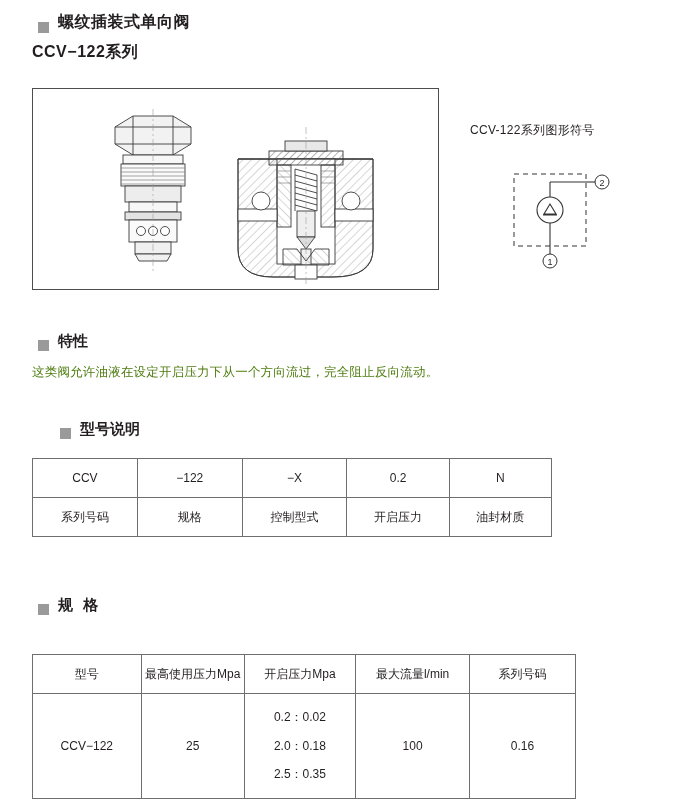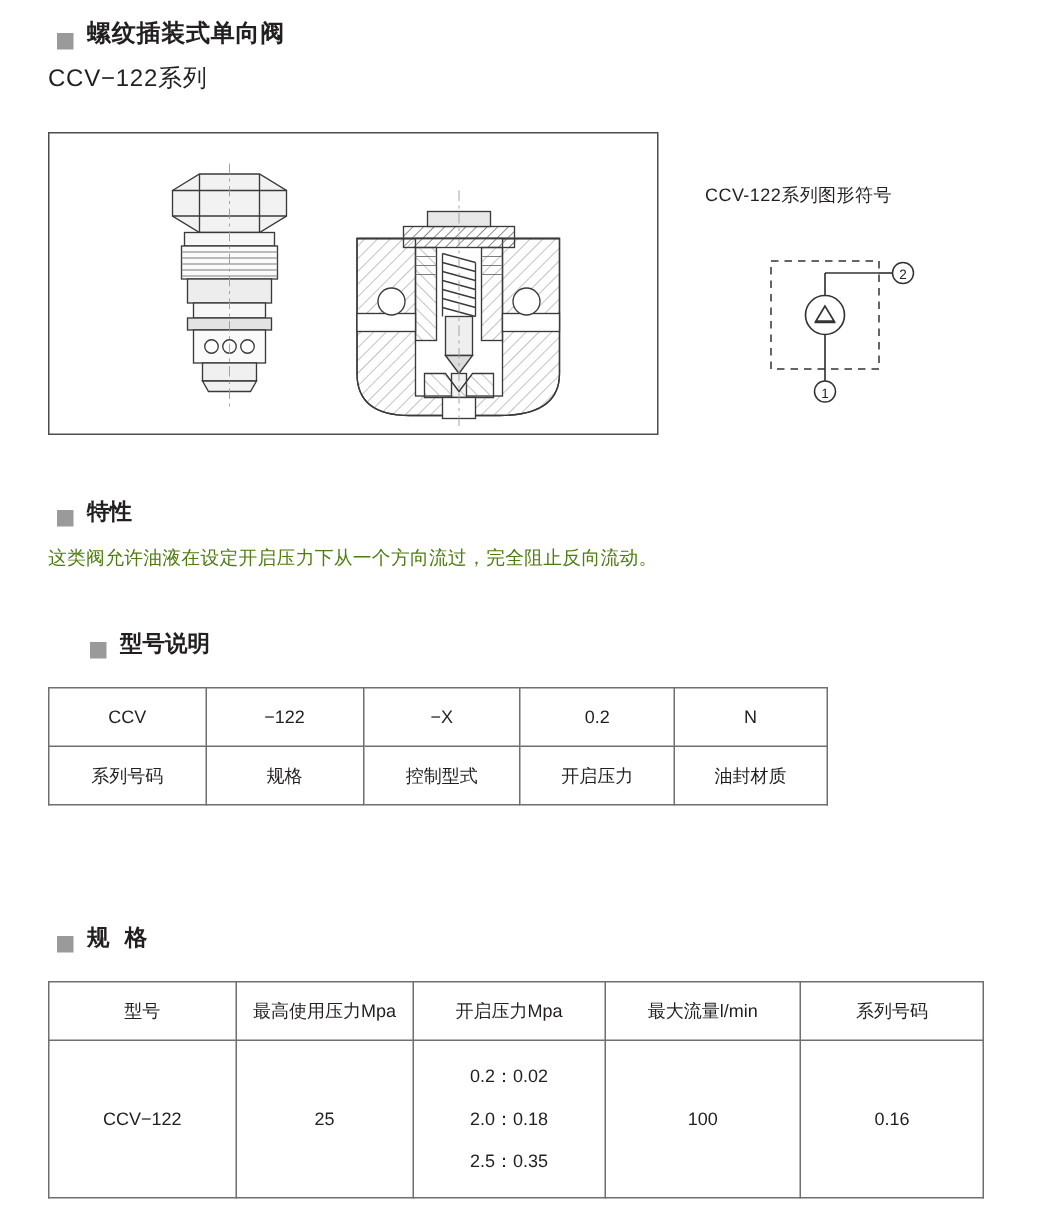--- a/index.html
+++ b/index.html
@@ -41,21 +41,21 @@
     left: 10px;
     top: 12px;
     font-size: 16px;
     letter-spacing: 0.5px;
   }
   .title-sub {
     position: absolute;
     left: 32px;
     top: 42px;
     font-size: 16px;
-    font-weight: normal;
+    font-weight: bold;
     letter-spacing: 0.5px;
   }
 
   
   .figure-box {
     position: absolute;
     left: 32px;
     top: 88px;
     width: 405px;
     height: 200px;
@@ -120,29 +120,29 @@
     height: 38px;
     vertical-align: middle;
   }
   .model-table tr.r3 td { height: 74px; }
   .model-table td .line { line-height: 1.9; }
 
   
   .spec-head {
     position: absolute;
     left: 10px;
-    top: 616px;
+    top: 596px;
     font-size: 15px;
     letter-spacing: 3px;
   }
   .spec-table {
     position: absolute;
     left: 32px;
     top: 654px;
-    width: 624px;
+    width: 544px;
     border-collapse: collapse;
     table-layout: fixed;
   }
   .spec-table th, .spec-table td {
     border: 1px solid #6f6f6f;
     text-align: center;
     font-size: 12px;
     color: #231f20;
     font-weight: normal;
     padding: 0;

